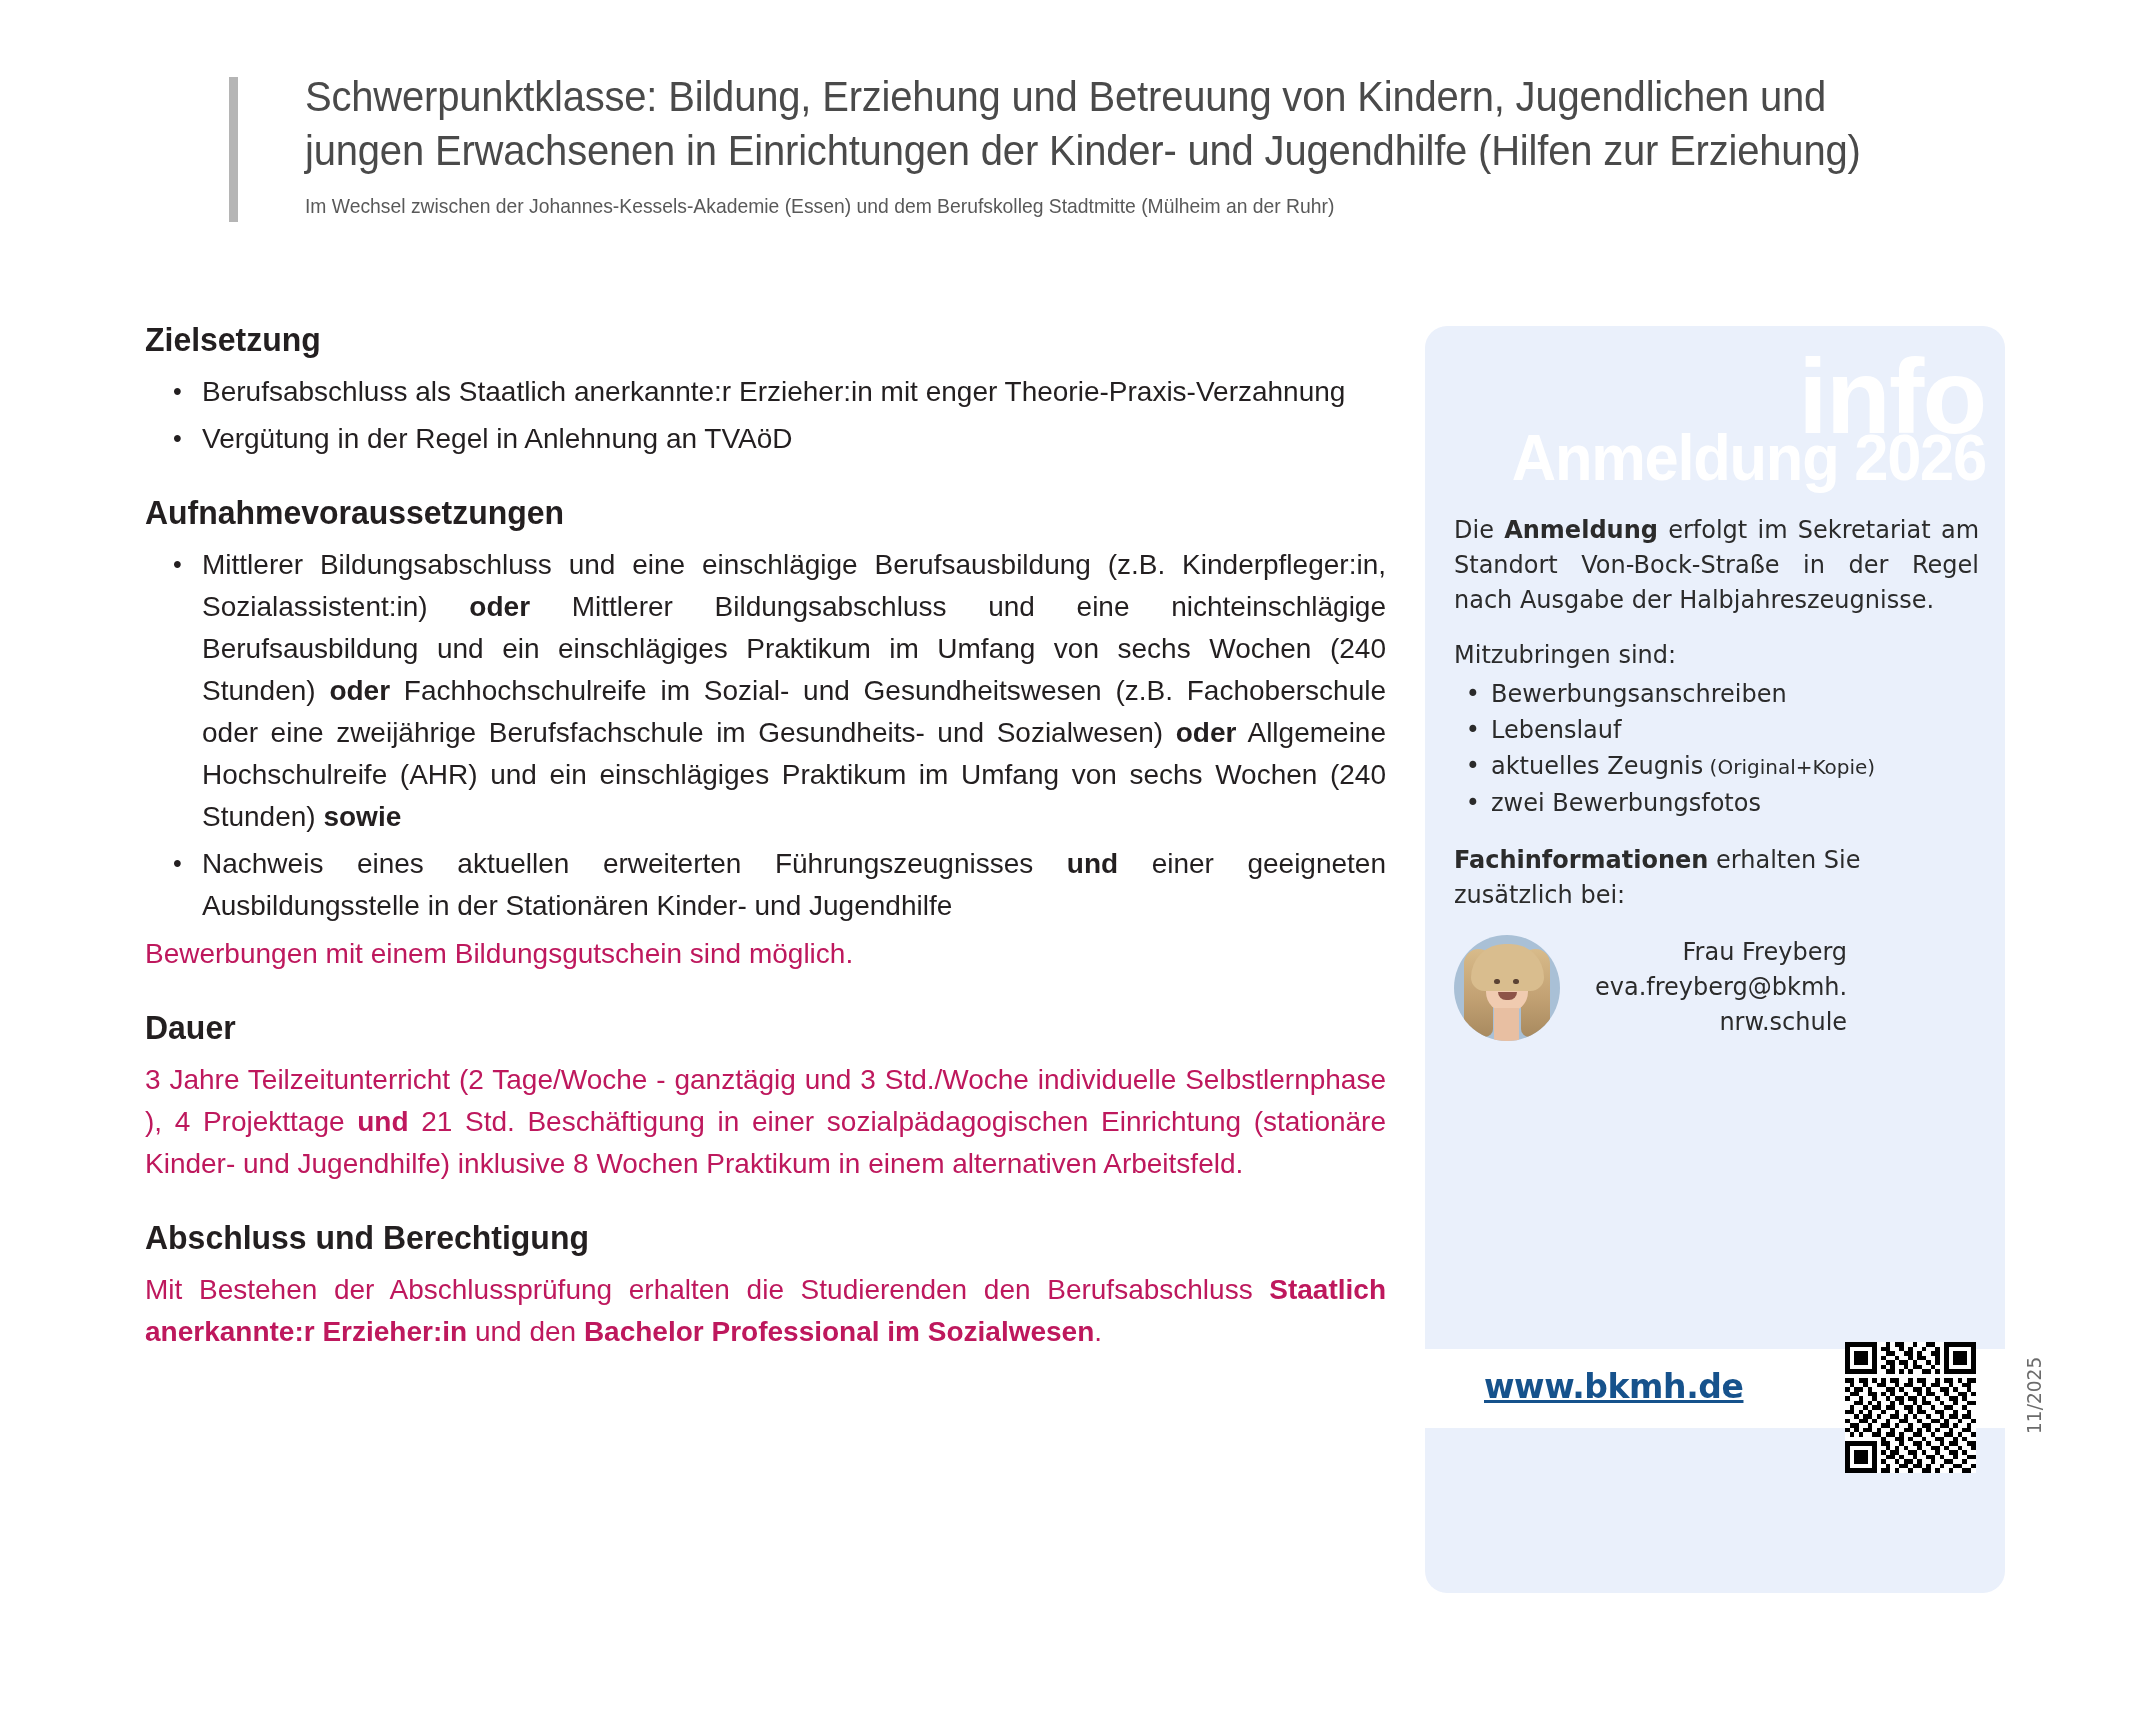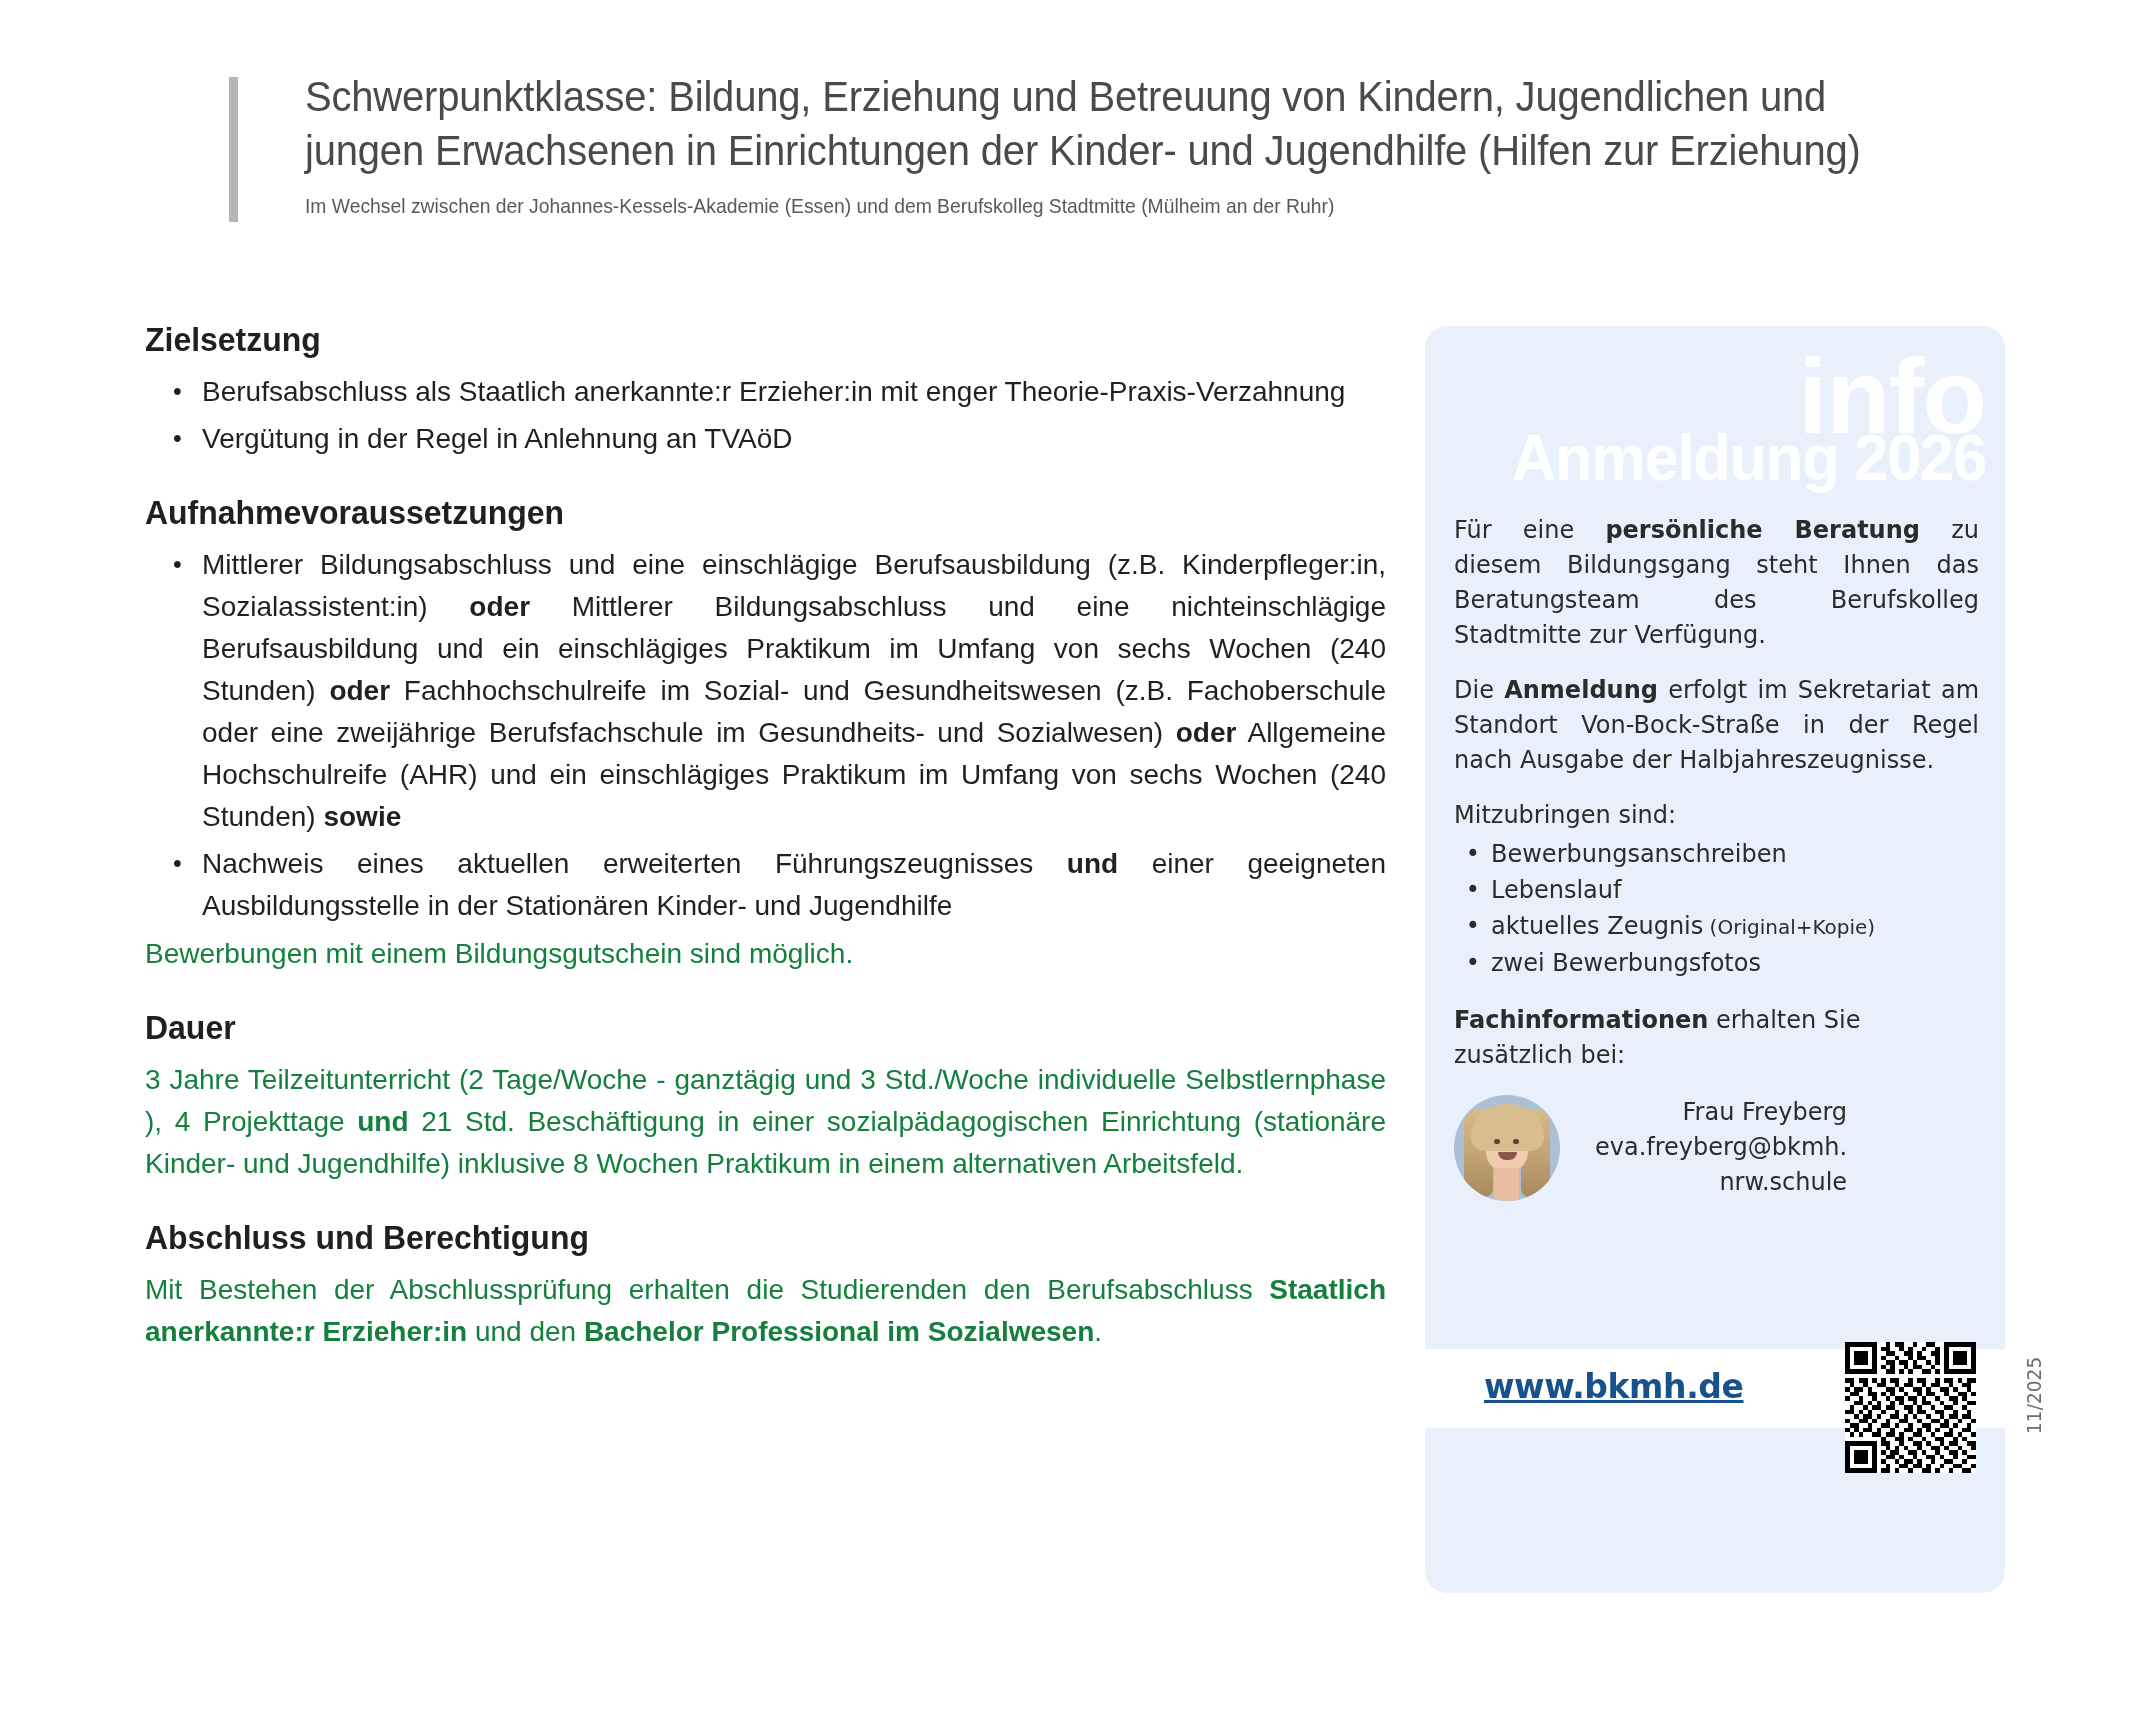--- a/index.html
+++ b/index.html
@@ -94,21 +94,21 @@
     left: 28px;
     top: -0.8px;
     font-size: 25px;
   }
   ul.bl > li.nojust { text-align: left; }
 
   p.body {
     font-size: 28px;
     line-height: 42px;
     margin: 11.8px 0 0 0;
-    color: #15803d;
+    color: #be185d;
     text-align: left;
   }
   p.body.tight { margin-top: 6.7px; }
   p.justified { text-align: justify; }
   b { font-weight: 700; }
 
   
   .info-box {
     position: absolute;
     left: 1425px;
@@ -333,21 +333,20 @@
 
 <div class="info-box">
 
   <div class="info-title-wrap">
     <div class="info-word big">info</div>
     <div class="info-word small">Anmeldung 2026</div>
   </div>
 
   <div class="info-body">
 
-    <p><span>Für eine </span><b>persönliche Beratung</b><span> zu diesem Bildungsgang steht Ihnen das Beratungsteam des Berufskolleg Stadtmitte zur Verfügung.</span></p>
 
     <p><span>Die </span><b>Anmeldung</b><span> erfolgt im Sekretariat am Standort Von-Bock-Straße in der Regel nach Ausgabe der Halbjahreszeugnisse.</span></p>
 
     <p class="noindent" style="margin-bottom:1.7px">Mitzubringen sind:</p>
     <ul>
       <li>Bewerbungsanschreiben</li>
       <li>Lebenslauf</li>
       <li><span>aktuelles Zeugnis</span><span class="small-note"> (Original+Kopie)</span></li>
       <li>zwei Bewerbungsfotos</li>
     </ul>

